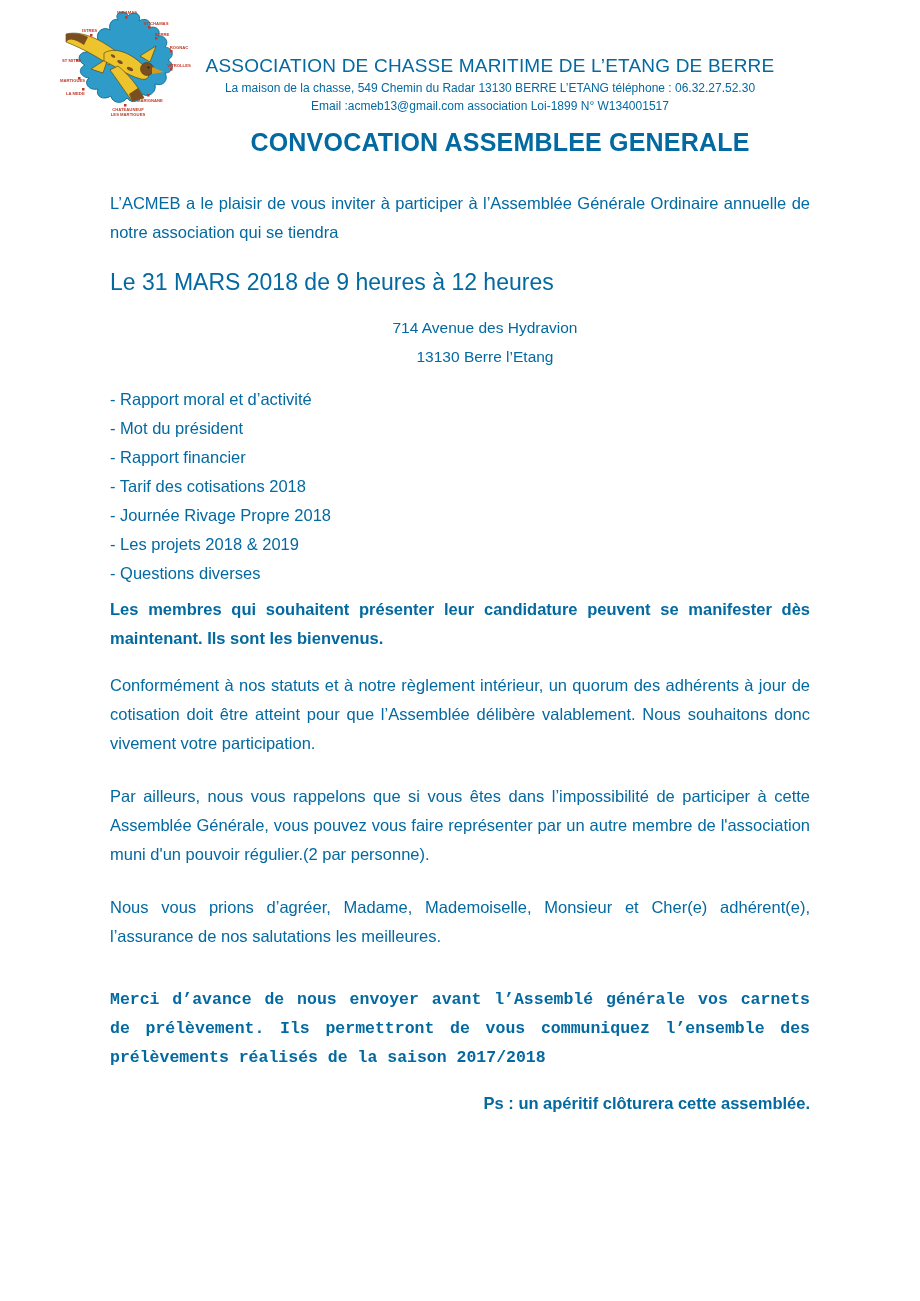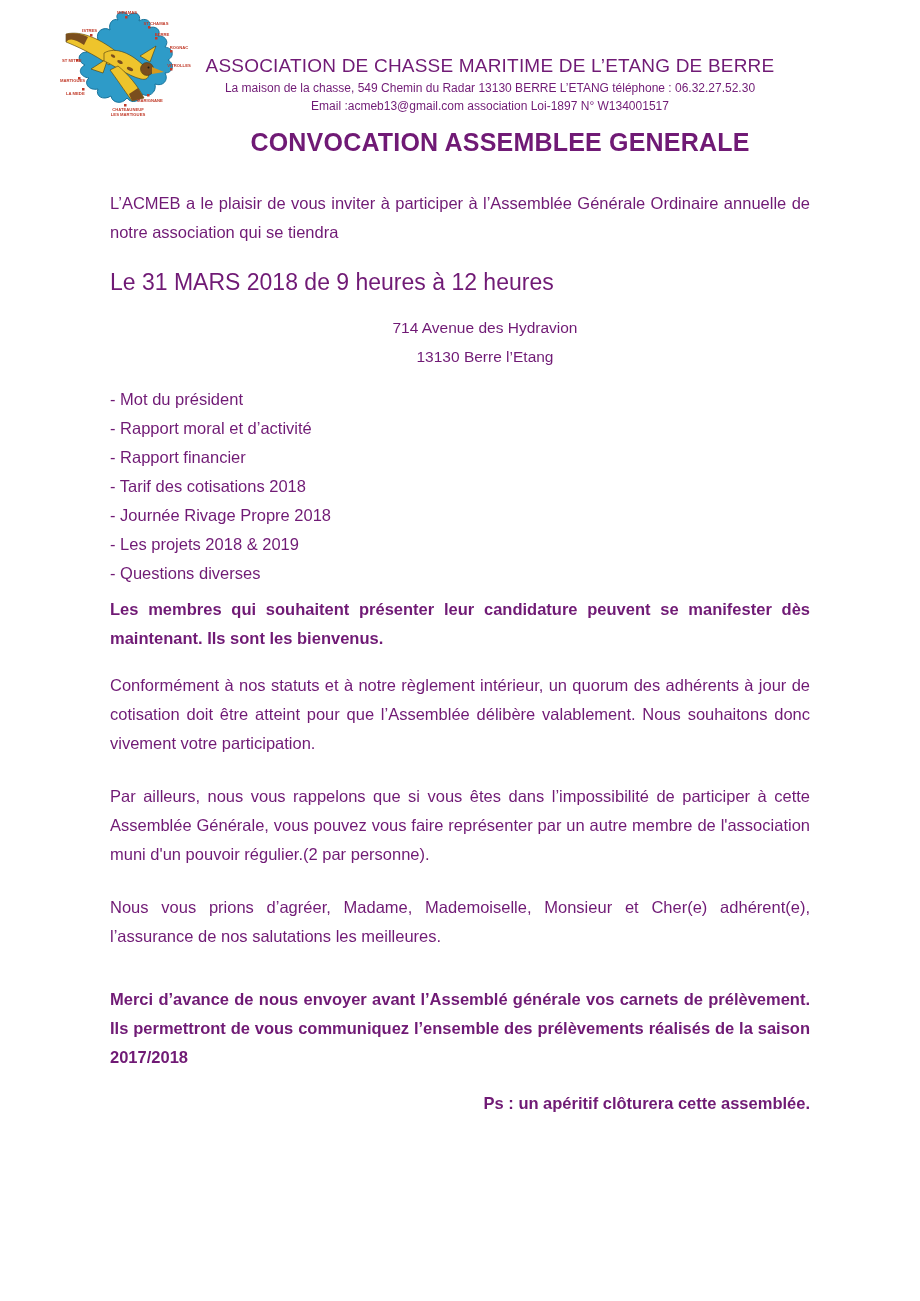--- a/index.html
+++ b/index.html
@@ -6,21 +6,21 @@
     margin: 0;
     padding: 0;
     background: #ffffff;
   }
   .page {
     position: relative;
     width: 852px;
     height: 1301px;
     background: #ffffff;
     font-family: "Liberation Sans", sans-serif;
-    color: #701a75;
+    color: #0369a1;
     overflow: hidden;
   }
   
   .letterhead { position: relative; padding-top: 6px; min-height: 122px; }
   .logo {
     position: absolute;
     top: 6px; left: 58px;
     width: 137px; height: 114px;
   }
   .head-text {
@@ -80,21 +80,21 @@
   .agenda-list { margin-top: 14px; }
   .agenda-item {
     font-size: 16.5px;
     line-height: 29px;
   }
   .bold { font-weight: bold; }
   .candidacy { margin-top: 7px; }
   .quorum { margin-top: 18px; }
   .proxy { margin-top: 24px; }
   .closing { margin-top: 24px; }
-  .carnets { margin-top: 34px; }
+  .carnets { margin-top: 34px; font-family: Liberation Mono, monospace; }
   .ps { margin-top: 14px; text-align: right; }
 </style>
 </head>
 <body>
 
 <div class="page">
 
   <div class="letterhead">
 
     <svg class="logo" viewBox="0 0 137 114" aria-hidden="true">
@@ -143,41 +143,41 @@
         <text x="8" y="89">LA MEDE</text>
         <text x="2" y="76">MARTIGUES</text>
         <text x="4" y="56">ST MITRE</text>
         <text x="24" y="26">ISTRES</text>
       </g>
     </svg>
 
     <div class="head-text">
       <div class="org-name">ASSOCIATION DE CHASSE MARITIME DE L’ETANG DE BERRE</div>
       <div class="head-sub">La maison de la chasse, 549 Chemin du Radar 13130 BERRE L’ETANG téléphone : 06.32.27.52.30</div>
-      <div class="head-sub">Email :acmeb13@gmail.com association Loi-1897 N° W134001517</div>
+      <div class="head-sub">Email :acmeb13@gmail.com association Loi-1899 N° W134001517</div>
     </div>
   </div>
 
   <div class="doc-title">CONVOCATION ASSEMBLEE GENERALE</div>
 
   <div class="content">
 
     <p class="para intro">L’ACMEB a le plaisir de vous inviter à participer à l’Assemblée Générale Ordinaire annuelle de notre association qui se tiendra</p>
 
     <div class="date-heading">Le 31 MARS 2018 de 9 heures à 12 heures</div>
 
     <div class="venue">
       <div>714 Avenue des Hydravion</div>
       <div>13130 Berre l’Etang</div>
     </div>
 
 
     <div class="agenda-list">
+      <div class="agenda-item">- Rapport moral et d’activité</div>
       <div class="agenda-item">- Mot du président</div>
-      <div class="agenda-item">- Rapport moral et d’activité</div>
       <div class="agenda-item">- Rapport financier</div>
       <div class="agenda-item">- Tarif des cotisations 2018</div>
       <div class="agenda-item">- Journée Rivage Propre 2018</div>
       <div class="agenda-item">- Les projets 2018 &amp; 2019</div>
       <div class="agenda-item">- Questions diverses</div>
     </div>
 
     <p class="para bold candidacy">Les membres qui souhaitent présenter leur candidature peuvent se manifester dès maintenant. Ils sont les bienvenus.</p>
 
     <p class="para quorum">Conformément à nos statuts et à notre règlement intérieur, un quorum des adhérents à jour de cotisation doit être atteint pour que l’Assemblée délibère valablement. Nous souhaitons donc vivement votre participation.</p>

